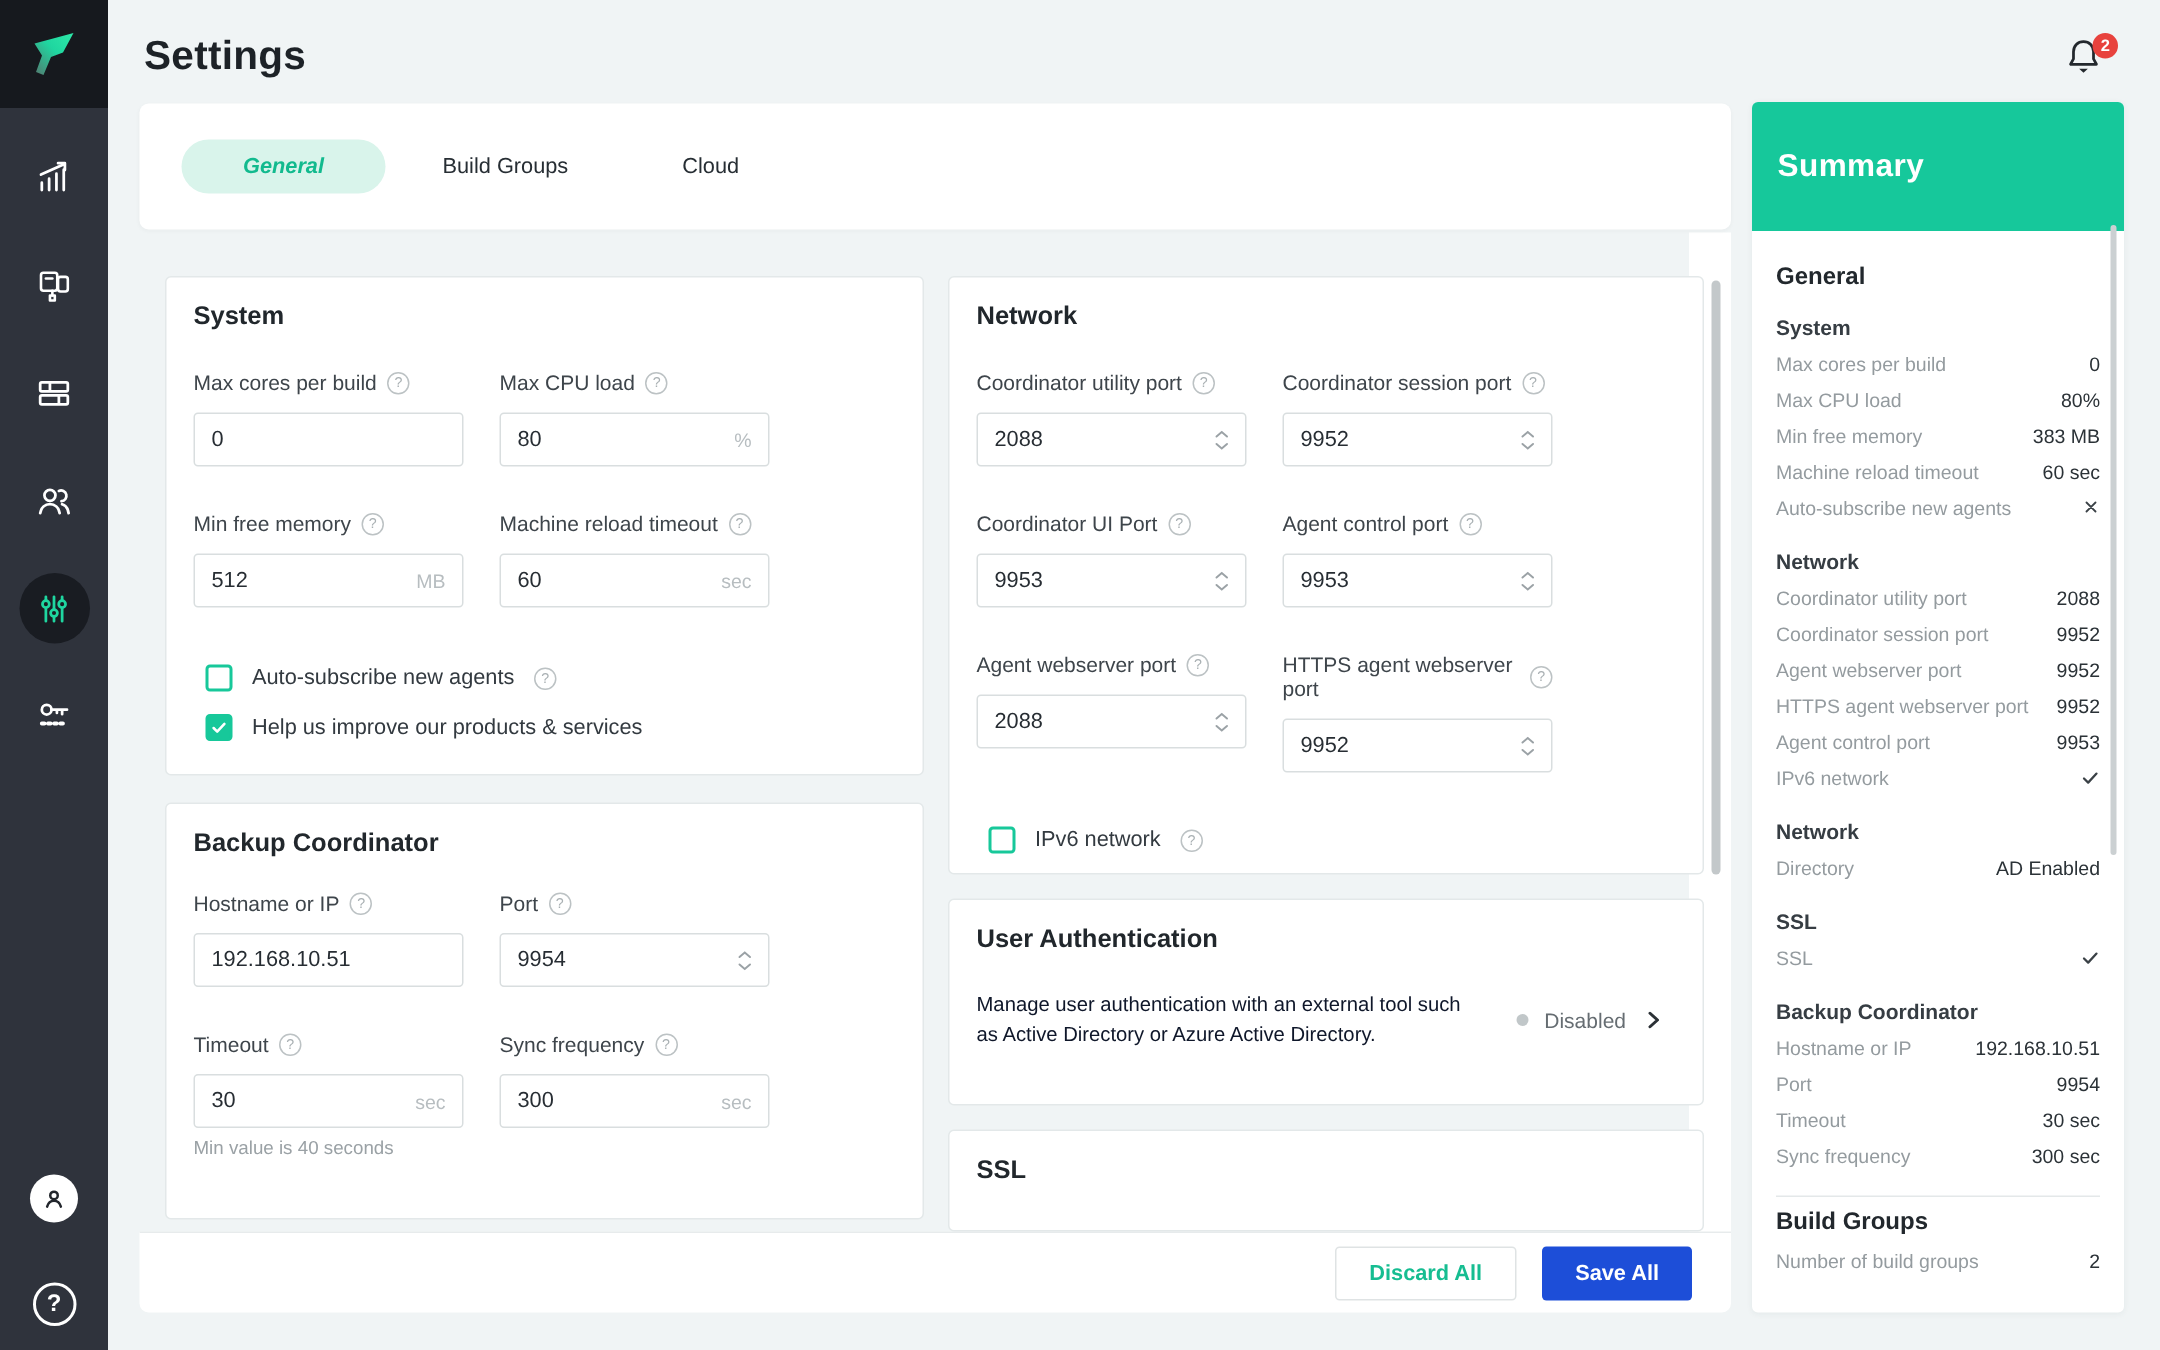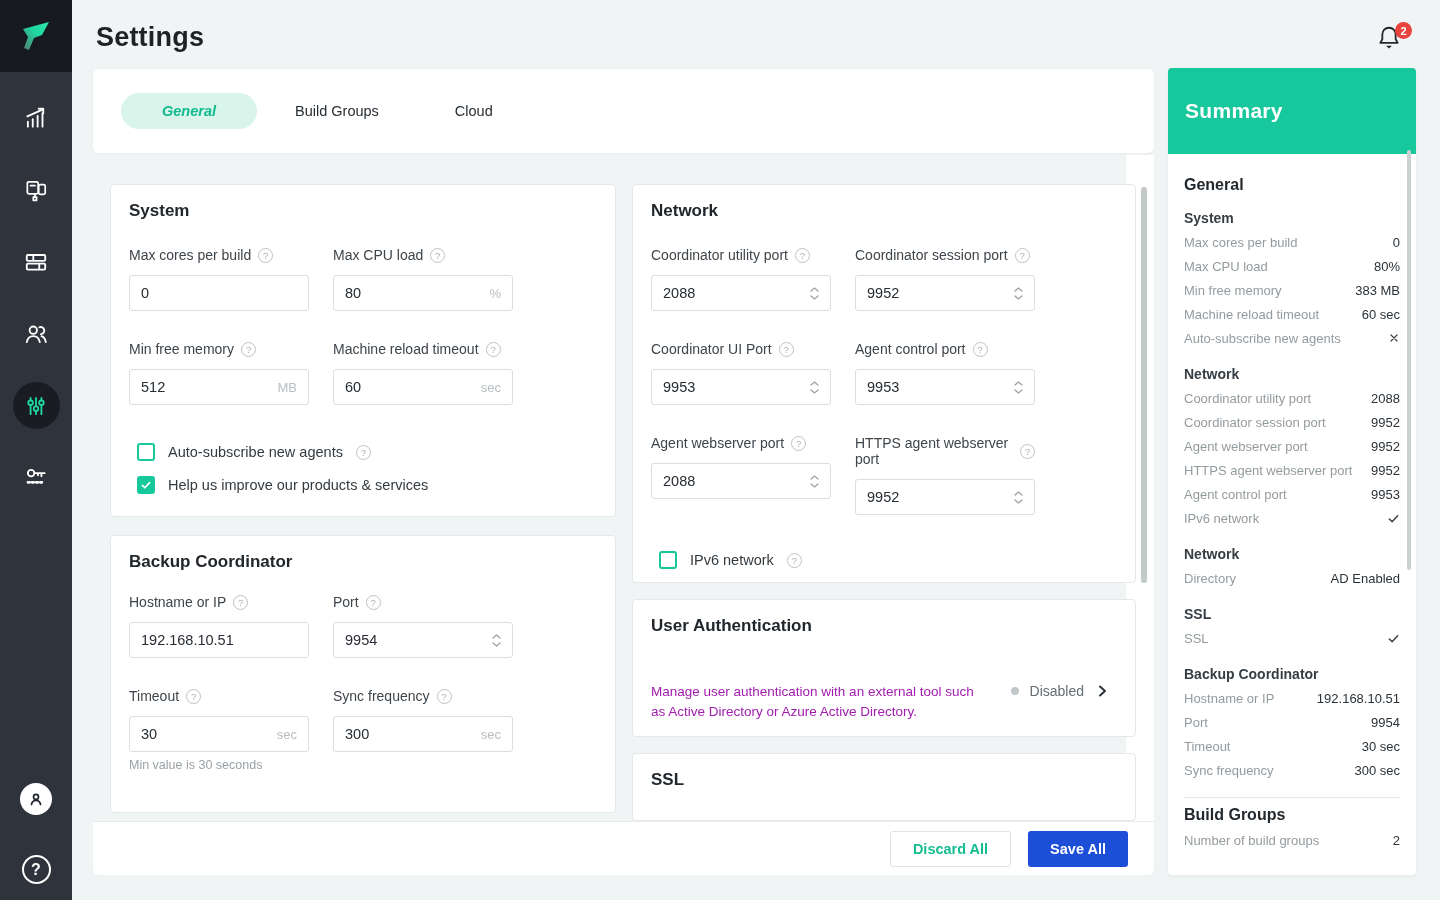--- a/index.html
+++ b/index.html
@@ -53,21 +53,21 @@
   .checkbox-col { margin-top:38px; display:flex; flex-direction:column; gap:15px; padding-left:8px; }
   .cb-row { display:flex; align-items:center; gap:13px; }
   .cb { width:18px; height:18px; border:2px solid #17c89a; border-radius:3px; background:#fff; display:flex; align-items:center; justify-content:center; cursor:pointer; flex:none; }
   .cb.checked { background:#17c89a; }
   .cb-label { font-size:14.5px; color:#333a40; }
   .helper { font-size:12.5px; color:#9aa1a5; margin-top:6px; }
 
   
   .auth-row { margin-top:24px; display:flex; justify-content:space-between; align-items:center; }
   .auth-row-title { font-size:15px; color:#2f363c; }
-  .auth-desc { font-size:13.5px; color:#a21caf; line-height:1.45; margin-top:22px; width:340px; }
+  .auth-desc { font-size:13.5px; color:#0f172a; line-height:1.45; margin-top:0; width:340px; }
   .status { display:flex; align-items:center; gap:11px; cursor:pointer; padding-right:8px; }
   .status-dot { width:8px; height:8px; border-radius:50%; background:#c1c7c9; }
   .status-text { font-size:14px; color:#666d72; }
 
   
   .footer { position:absolute; left:93px; top:821px; width:1061px; height:54px; background:#fff; border-top:1px solid #e7ebec; border-radius:0 0 6px 6px; z-index:5; display:flex; align-items:center; justify-content:flex-end; gap:17px; padding-right:26px; }
   .btn { height:36px; padding:0 22px; border-radius:3px; font-size:14.5px; font-weight:600; font-family:"Liberation Sans",sans-serif; cursor:pointer; }
   .btn-secondary { background:#fff; border:1px solid #dfe3e4; color:#16bd91; }
   .btn-primary { background:#1d4ed8; border:none; color:#fff; }
 
@@ -273,21 +273,21 @@
       </div>
       <div>
         <div class="label-row">
             <span class="f-label">Timeout</span>
             <span class="help-ic"></span>
           </div>
         <div class="input-box">
             <input value="30" style="">
             <span class="suffix">sec</span>
           </div>
-        <div class="helper">Min value is 30 seconds</div>
+        <div class="helper">Min value is 40 seconds</div>
       </div>
       <div>
         <div class="label-row">
             <span class="f-label">Sync frequency</span>
             <span class="help-ic"></span>
           </div>
         <div class="input-box">
             <input value="300" style="">
             <span class="suffix">sec</span>
           </div>

